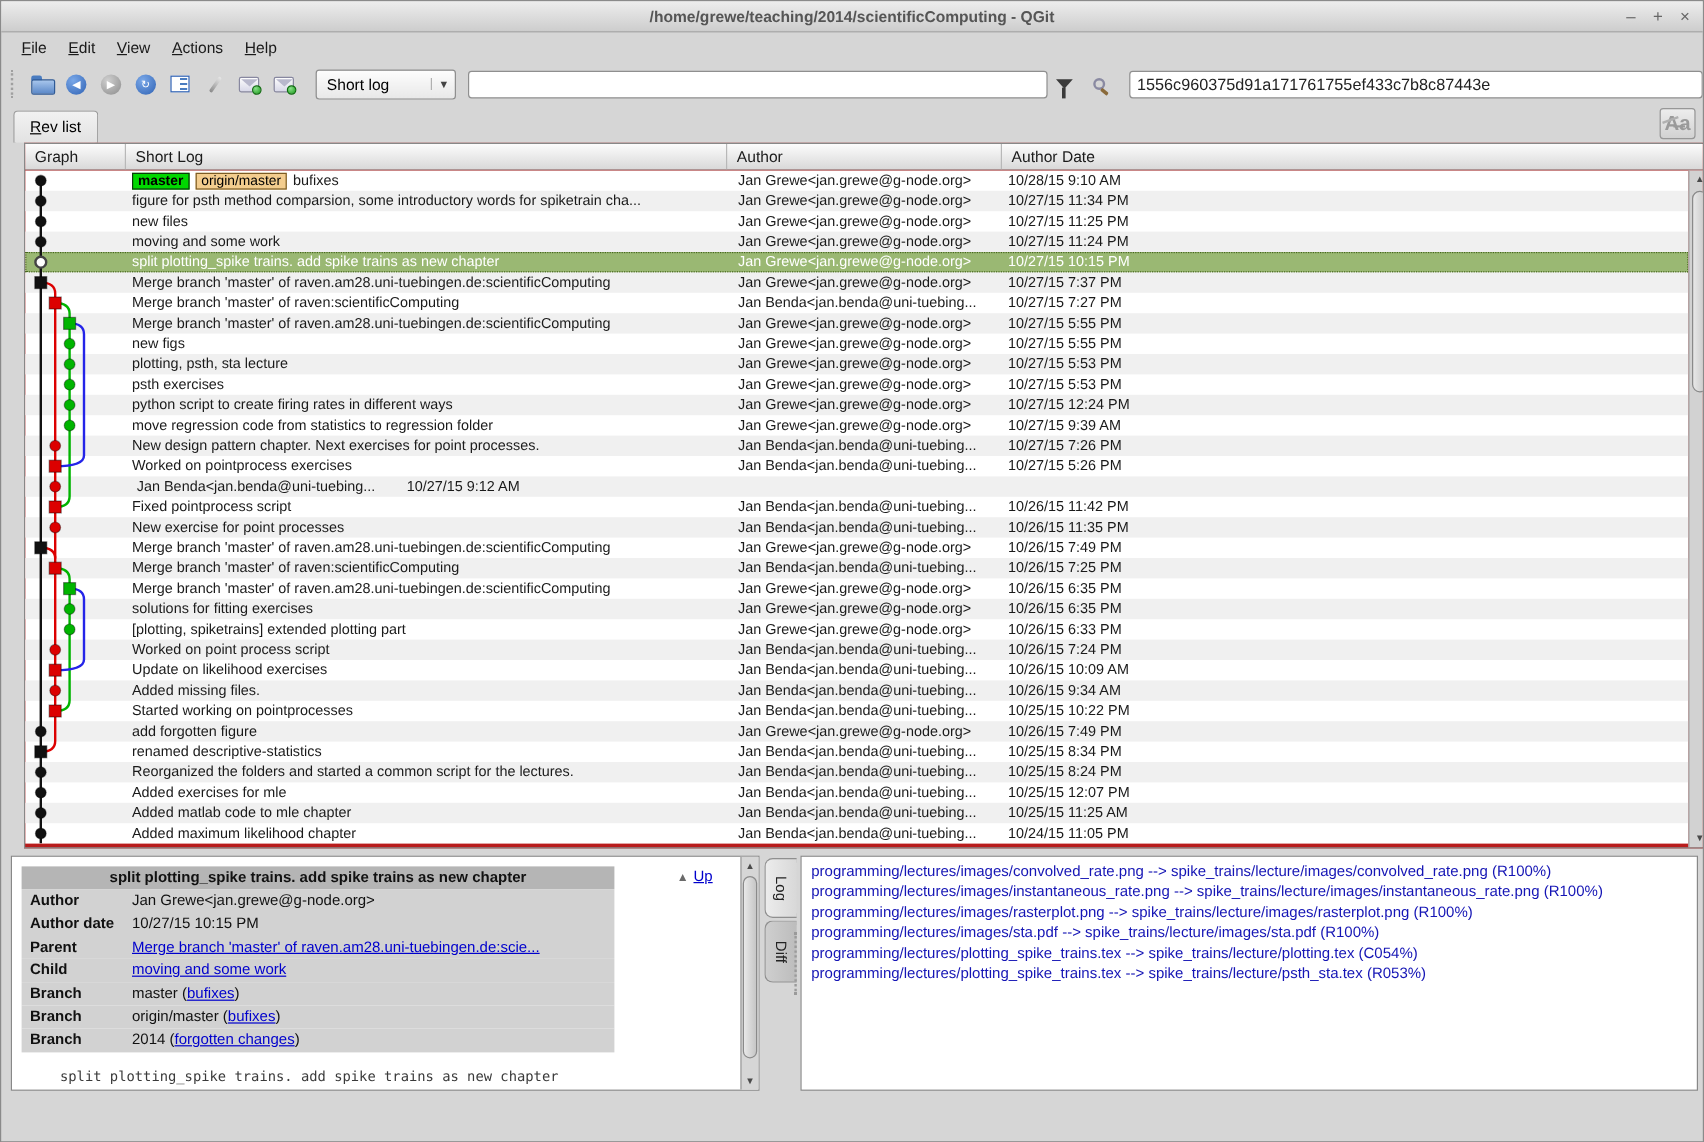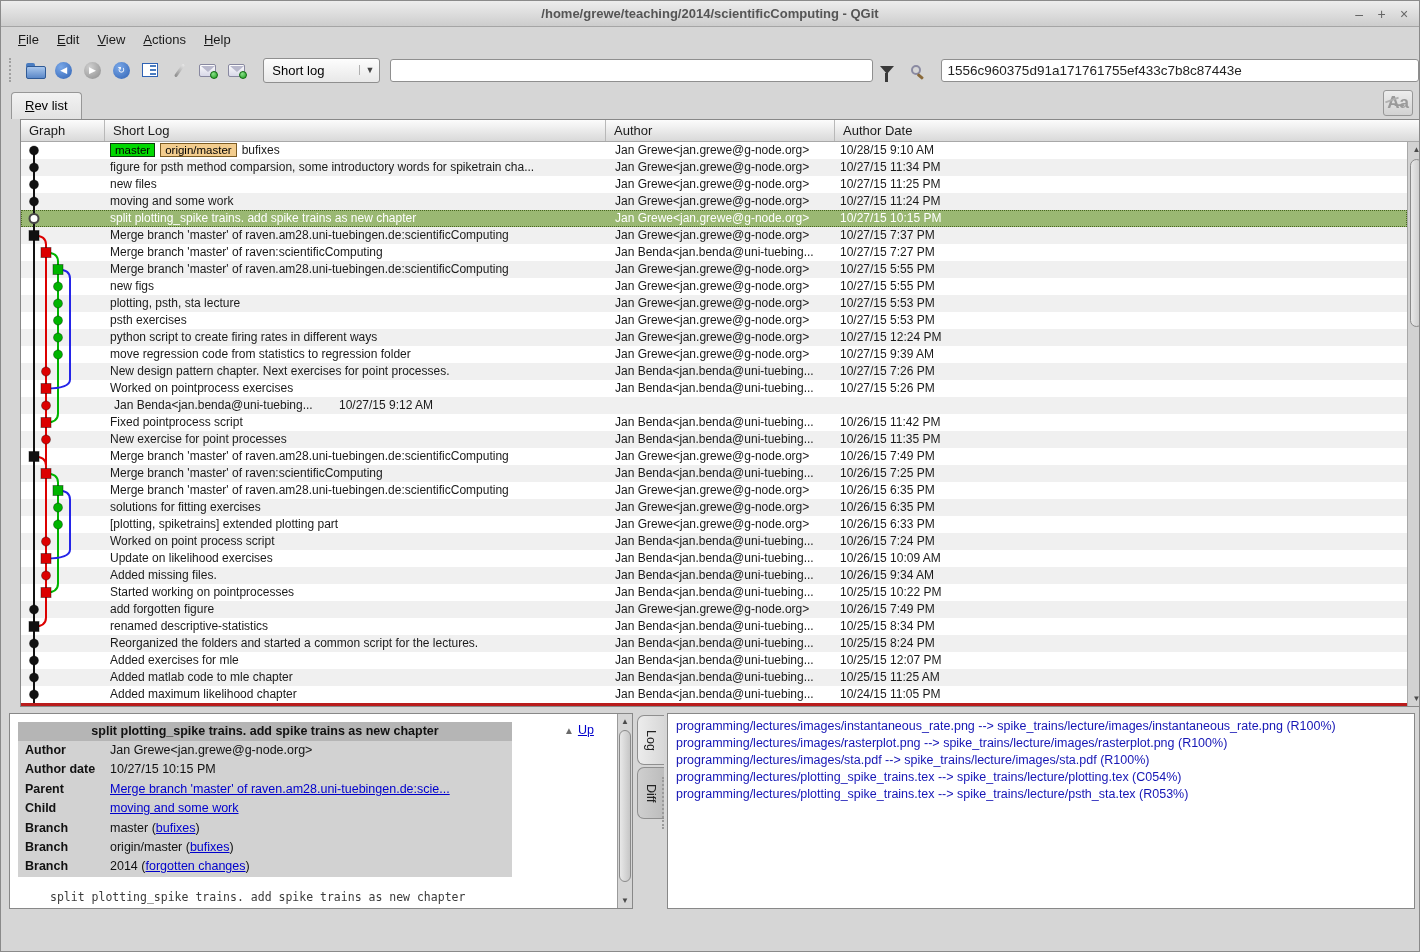--- a/index.html
+++ b/index.html
@@ -70,21 +70,21 @@
   .rowswrap{position:absolute;left:0;top:22px;right:18px;bottom:0;overflow:hidden;}
   #rows{position:relative;width:100%;height:561px;background:#fff;}
   .row{height:17px;display:flex;font-size:12px;line-height:17px;white-space:nowrap;color:#1a1a1a;}
   .row.alt{background:#f0f0f0;}
   .row.selected{background:#9ab873;color:#fff;outline:1px dotted #47661f;outline-offset:-1px;}
   .c-graph{width:84px;flex:none;}
   .c-log{width:501px;flex:none;padding-left:5px;overflow:hidden;}
   .c-author{width:229px;flex:none;padding-left:9px;overflow:hidden;}
   .c-date{flex:1;padding-left:5px;overflow:hidden;}
   .badge{display:inline-block;height:14px;line-height:13px;padding:0 4px;border:1px solid;margin-right:5px;font-size:11.5px;color:#000;}
-  .badge.branch{background:#00d800;border-color:#0c3a0c;font-weight:normal;}
+  .badge.branch{background:#00d800;border-color:#0c3a0c;font-weight:bold;}
   .badge.remote{background:#f3cd8e;border-color:#7c5c24;}
   .graph-svg{position:absolute;left:0;top:0;pointer-events:none;}
   
   .vscroll{position:absolute;right:0;top:22px;width:18px;bottom:0;background:#d2d2d2;border-left:1px solid #a8a8a8;}
   .sb-arrow{position:absolute;left:0;width:100%;height:15px;text-align:center;font-size:8px;color:#4a4a4a;line-height:15px;}
   .sb-up{top:0;}
   .sb-down{bottom:0;}
   .sb-thumb{position:absolute;left:2px;right:2px;border:1px solid #8a8a8a;border-radius:7px;
     background:linear-gradient(90deg,#e8e8e8,#c6c6c6);}
   .main-thumb{top:17px;height:168px;}
@@ -484,20 +484,21 @@
 
   <div class="vtab vtab-log">
       <span>Log</span>
     </div>
   <div class="vtab vtab-diff">
       <span>Diff</span>
     </div>
   <div class="split-dots"></div>
 
   <div class="files" id="files">
+      <div class="file-line">programming/lectures/images/convolved_rate.png --&gt; spike_trains/lecture/images/convolved_rate.png (R100%)</div>
       <div class="file-line">programming/lectures/images/instantaneous_rate.png --&gt; spike_trains/lecture/images/instantaneous_rate.png (R100%)</div>
       <div class="file-line">programming/lectures/images/rasterplot.png --&gt; spike_trains/lecture/images/rasterplot.png (R100%)</div>
       <div class="file-line">programming/lectures/images/sta.pdf --&gt; spike_trains/lecture/images/sta.pdf (R100%)</div>
       <div class="file-line">programming/lectures/plotting_spike_trains.tex --&gt; spike_trains/lecture/plotting.tex (C054%)</div>
       <div class="file-line">programming/lectures/plotting_spike_trains.tex --&gt; spike_trains/lecture/psth_sta.tex (R053%)</div>
     </div>
 
   <div class="statusbar"></div>
 </div>
 

